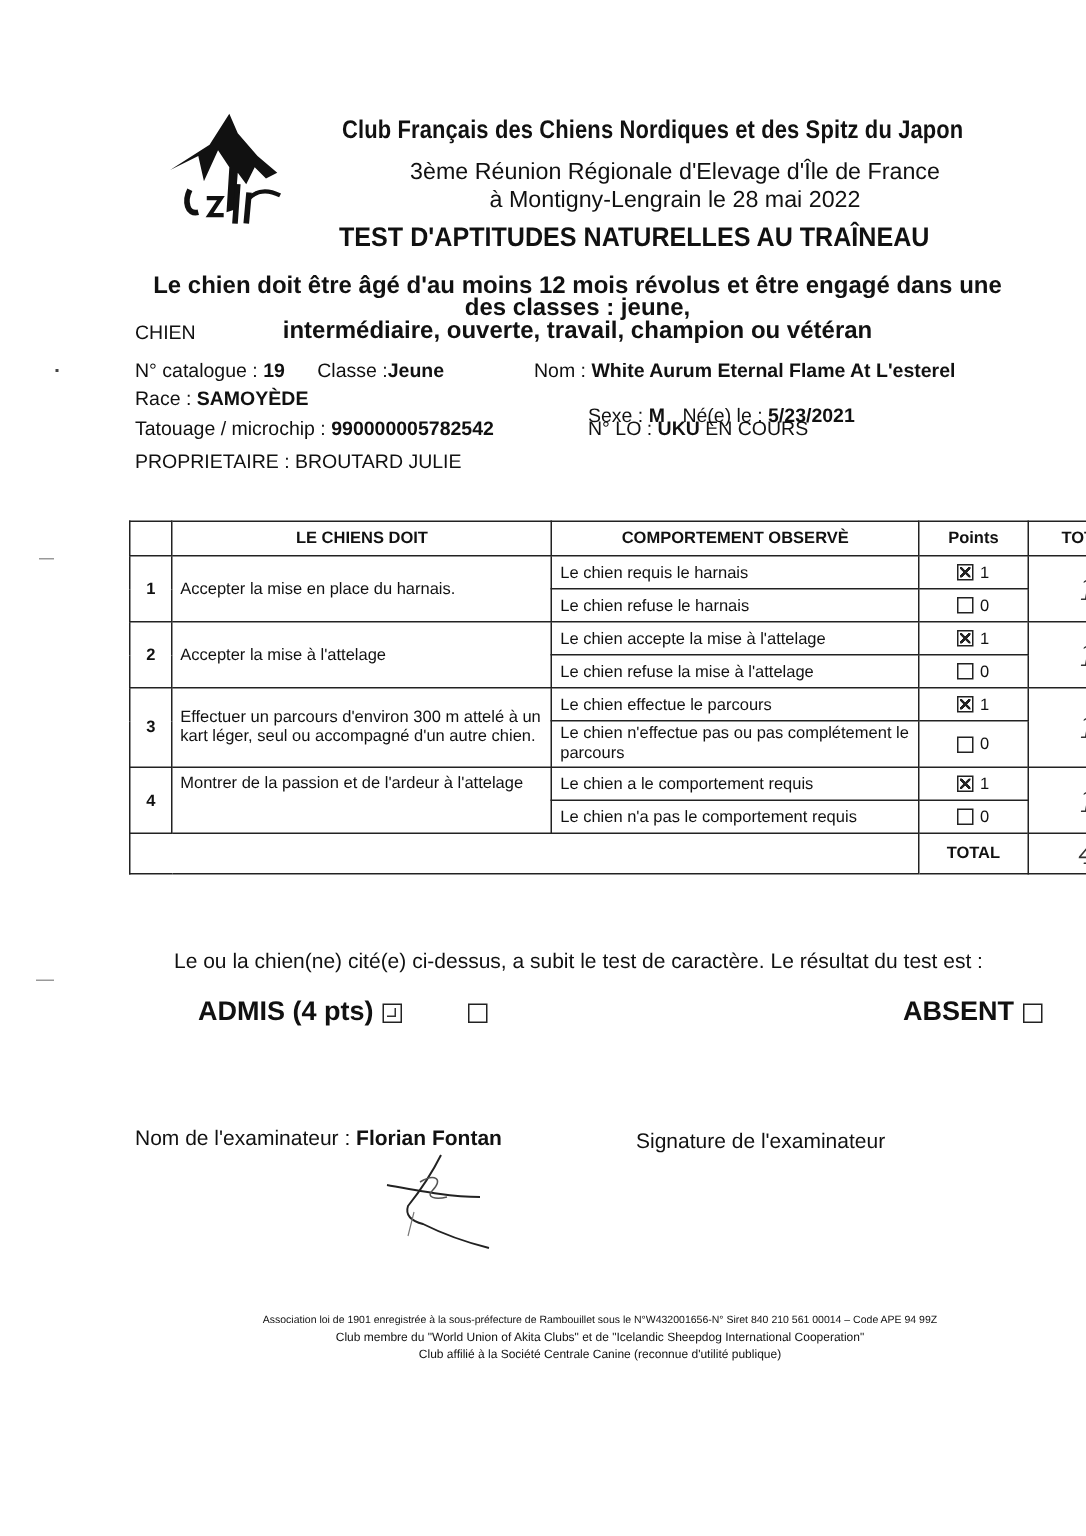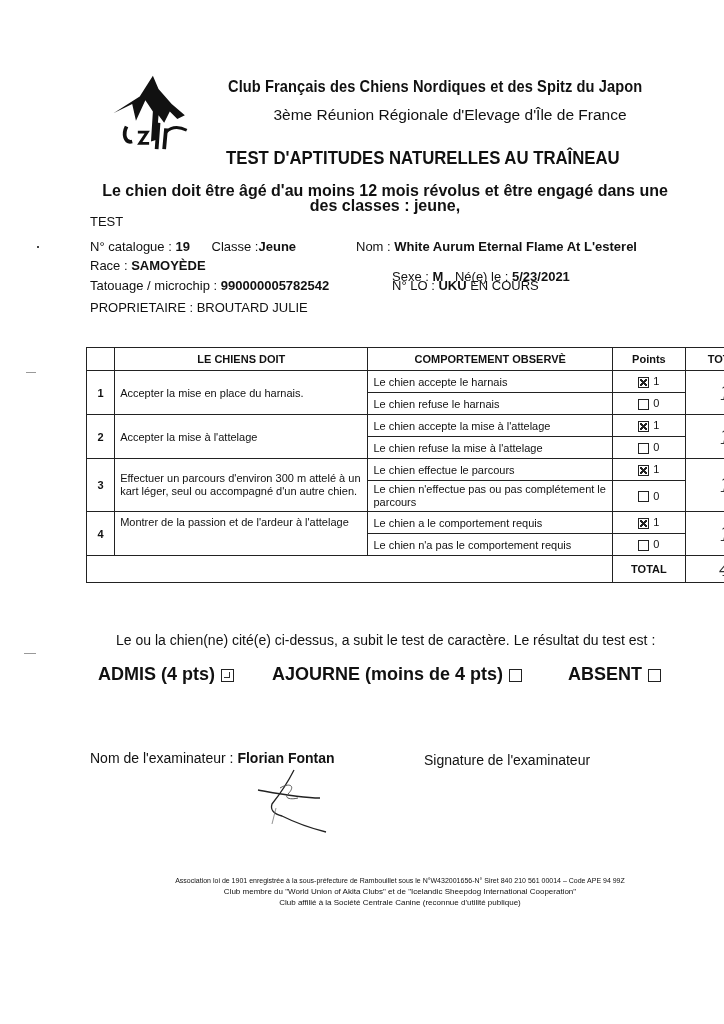--- a/index.html
+++ b/index.html
@@ -18,21 +18,21 @@
   .num { width:14px; text-align:center; font-weight:bold; }
   .task { width:214px; }
   .obs { width:206px; }
   .pts { width:54px; text-align:center; }
   .tot { width:60px; text-align:center; }
   .row-s td { height:21px; }
   .cb { display:inline-block; width:9px; height:9px; border:1px solid #222; vertical-align:middle; margin-right:4px; position:relative; }
   .cb.checked::after { content:""; position:absolute; left:1px; top:1px; width:7px; height:7px; background:linear-gradient(45deg, transparent 40%, #222 42%, #222 58%, transparent 60%), linear-gradient(-45deg, transparent 40%, #222 42%, #222 58%, transparent 60%); }
   .hand { font-family:"DejaVu Serif", serif; font-style:italic; font-size:20px; color:#333; }
   .result-line { left:116px; top:632px; font-size:14px; white-space:nowrap; }
-  .results { top:664px; font-size:18px; font-weight:bold; white-space:nowrap; }
+  .results { top:664px; font-size:18px; font-weight:bold; white-space:nowrap;margin-left:34px; }
   .bigcb { display:inline-block; width:11px; height:11px; border:1.5px solid #222; vertical-align:middle; margin-left:6px; position:relative; }
   .bigcb.checked::after { content:""; position:absolute; left:2px; top:2px; width:5px; height:5px; border-right:1px solid #333; border-bottom:1px solid #333; }
   .exam { left:90px; top:750px; font-size:14px; white-space:nowrap; }
   .sig-label { left:424px; top:752px; font-size:14px; white-space:nowrap; }
   .signature { left:250px; top:768px; width:80px; height:70px; }
   .footer { left:80px; top:875px; width:640px; text-align:center; font-size:8px; line-height:11px; }
   .footer .l1 { font-size:7px; }
   .speck { position:absolute; background:#444; }
 </style>
 </head>
@@ -42,27 +42,29 @@
   <path d="M10 50 L38 32 L52 10 L58 24 L72 40 L86 52 L78 56 L70 48 L64 60 L58 52 L56 78 L50 80 L52 48 L44 36 L34 58 L30 40 Z" fill="#111"></path>
   <path d="M24 64 C20 72,22 82,30 80" stroke="#111" stroke-width="4" fill="none"></path>
   <path d="M36 70 L46 70 L38 82 L48 82" stroke="#111" stroke-width="3" fill="none"></path>
   <path d="M58 60 L56 88 M66 66 L64 88" stroke="#111" stroke-width="4"></path>
   <path d="M66 70 C72 64,80 64,88 68" stroke="#111" stroke-width="3" fill="none"></path>
 </svg>
 
 <div class="abs club">Club Français des Chiens Nordiques et des Spitz du Japon</div>
 <div class="abs reunion">
   <div>3ème Réunion Régionale d'Elevage d'Île de France</div>
+  <div>à Montigny-Lengrain le 28 mai 2022</div>
 </div>
 <div class="abs title">TEST D'APTITUDES NATURELLES AU TRAÎNEAU</div>
 <div class="abs note">
   <div>Le chien doit être âgé d'au moins 12 mois révolus et être engagé dans une des classes : jeune,</div>
+  <div>intermédiaire, ouverte, travail, champion ou vétéran</div>
 </div>
 
-<div class="abs info" style="left:90px; top:214px;">TEST</div>
+<div class="abs info" style="left:90px; top:214px;">CHIEN</div>
 <div class="abs info" style="left:90px; top:239px;">
   <span>N° catalogue : </span><b>19</b>
   <span style="margin-left:18px">Classe :</span><b>Jeune</b>
 </div>
 <div class="abs info" style="left:356px; top:239px;">
   <span>Nom : </span><b>White Aurum Eternal Flame At L'esterel</b>
 </div>
 <div class="abs info" style="left:90px; top:258px;">
   <span>Race : </span><b>SAMOYÈDE</b>
 </div>
@@ -86,21 +88,21 @@
     <th class="num"></th>
     <th class="task">LE CHIENS DOIT</th>
     <th class="obs">COMPORTEMENT OBSERVÈ</th>
     <th class="pts">Points</th>
     <th class="tot">TOTAL</th>
   </tr>
 
   <tr class="row-s">
     <td class="num" rowspan="2">1</td>
     <td class="task" rowspan="2">Accepter la mise en place du harnais.</td>
-    <td class="obs">Le chien accepte le harnais</td>
+    <td class="obs">Le chien requis le harnais</td>
     <td class="pts"><span class="cb checked"></span><span>1</span></td>
     <td class="tot hand" rowspan="2">1</td>
   </tr>
   <tr class="row-s">
     <td class="obs">Le chien refuse le harnais</td>
     <td class="pts"><span class="cb"></span><span>0</span></td>
   </tr>
 
   <tr class="row-s">
     <td class="num" rowspan="2">2</td>
@@ -144,21 +146,21 @@
     <td class="tot hand">4</td>
   </tr>
 </tbody>
   </table>
 
 <div class="abs result-line">Le ou la chien(ne) cité(e) ci-dessus, a subit le test de caractère. Le résultat du test est :</div>
 <div class="abs results" style="left:98px;">
   <span>ADMIS (4 pts)</span><span class="bigcb checked"></span>
 </div>
 <div class="abs results" style="left:272px;">
-  <span>AJOURNE (moins de 4 pts)</span><span class="bigcb"></span>
+  <span class="bigcb"></span>
 </div>
 <div class="abs results" style="left:568px;">
   <span>ABSENT</span><span class="bigcb"></span>
 </div>
 
 <div class="abs exam">
   <span>Nom de l'examinateur : </span><b>Florian Fontan</b>
 </div>
 <div class="abs sig-label">Signature de l'examinateur</div>
 <svg class="abs signature" viewBox="0 0 80 70">

